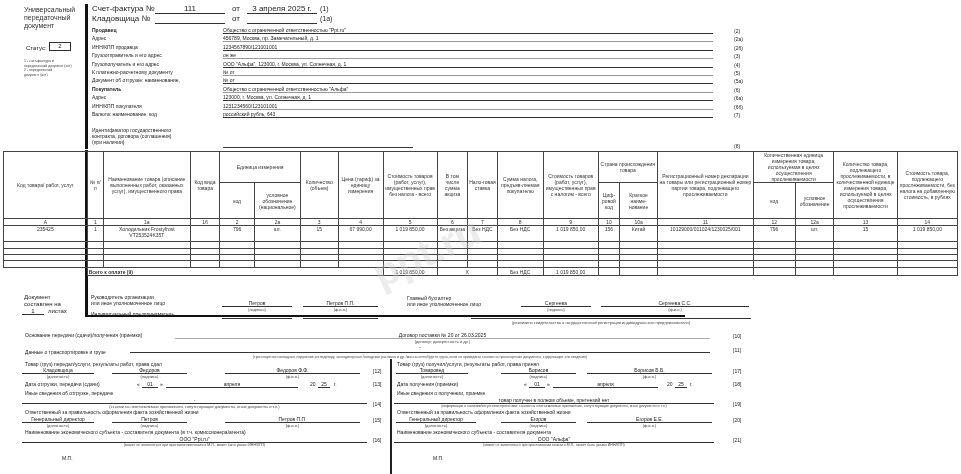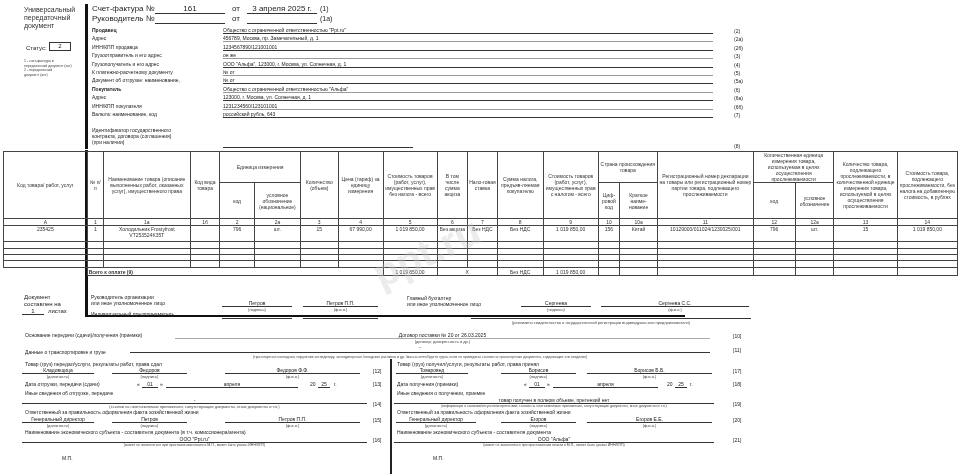--- a/index.html
+++ b/index.html
@@ -34,25 +34,25 @@
   <div>2 - передаточный</div>
   <div>документ (акт)</div>
 </div>
 
 <div class="thick" style="left:85px;top:4px;height:145px"></div>
 <div class="thick" style="left:85px;top:150px;height:140px"></div>
 <div class="thick" style="left:85px;top:290px;height:26px"></div>
 <div class="abs" style="left:85px;top:315px;width:600px;height:2px;background:#111"></div>
 
 <div class="abs tm" style="left:92px;top:5px;font-size:8px">Счет-фактура №</div>
-<div class="abs tm c u" style="left:155px;top:5px;width:70px;font-size:8px">161</div>
+<div class="abs tm c u" style="left:155px;top:5px;width:70px;font-size:8px">111</div>
 <div class="abs tm" style="left:232px;top:5px;font-size:8px">от</div>
 <div class="abs tm c u" style="left:247px;top:5px;width:70px;font-size:8px">3 апреля 2025 г.</div>
 <div class="abs tm" style="left:320px;top:5px;font-size:7px">(1)</div>
-<div class="abs tm" style="left:92px;top:15px;font-size:8px">Руководитель №</div>
+<div class="abs tm" style="left:92px;top:15px;font-size:8px">Кладовщица №</div>
 <div class="abs tm c u" style="left:155px;top:15px;width:70px;height:9px;font-size:8px"></div>
 <div class="abs tm" style="left:232px;top:15px;font-size:8px">от</div>
 <div class="abs tm c u" style="left:247px;top:15px;width:70px;height:9px;font-size:8px"></div>
 <div class="abs tm" style="left:320px;top:15px;font-size:7px">(1а)</div>
 
 <div id="fields">
     <div class="abs t b" style="left: 92px; top: 27px;">Продавец</div>
     <div class="abs t" style="left: 223px; top: 27px; width: 490px; border-bottom: 1px solid rgb(51, 51, 51);">Общество с ограниченной ответственностью "Ppt.ru"</div>
     <div class="abs t" style="left: 734px; top: 28px;">(2)</div>
     <div class="abs t" style="left: 92px; top: 35.4px;">Адрес</div>

